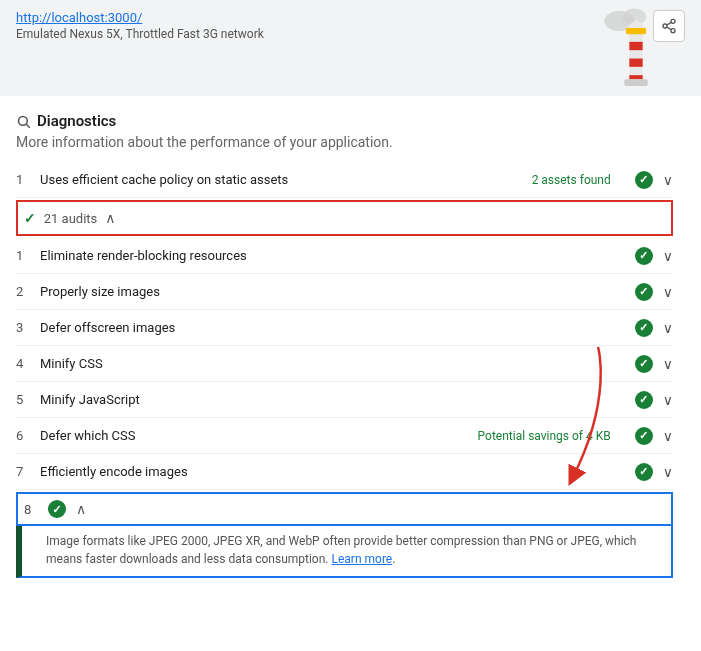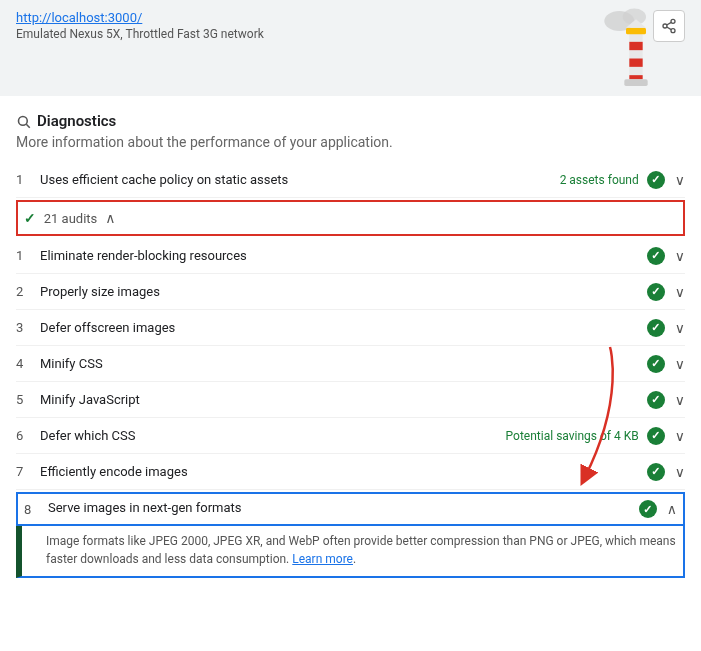--- a/index.html
+++ b/index.html
@@ -50,21 +50,21 @@
     .lighthouse-logo {
       position: absolute;
       right: 30px;
       bottom: 0;
       width: 70px;
       height: 100px;
     }
 
     
     .content {
-      padding: 16px 16px 0 16px;
+      padding: 16px 28px 0 16px;
     }
 
     .section-header {
       display: flex;
       align-items: center;
       gap: 6px;
       margin-bottom: 4px;
     }
     .section-title {
       font-size: 15px;
@@ -92,21 +92,21 @@
       flex-shrink: 0;
     }
     .audit-label {
       flex: 1;
       font-size: 13px;
       color: #202124;
     }
     .audit-meta {
       color: #1a7f37;
       font-size: 12px;
-      margin-right: 6px;
+      margin-right: 22px;
     }
     .audit-meta.savings {
       color: #1a7f37;
     }
     .green-check {
       width: 18px;
       height: 18px;
       background: #1a7f37;
       border-radius: 50%;
       display: inline-flex;
@@ -326,21 +326,20 @@
       <defs>
         <marker id="arrowhead" markerWidth="8" markerHeight="8" refX="4" refY="4" orient="auto">
           <path d="M0,0 L8,4 L0,8 Z" fill="#d93025"></path>
         </marker>
       </defs>
       <path d="M 85,10 C 85,10 100,60 60,140" stroke="#d93025" stroke-width="2.5" fill="none" marker-end="url(#arrowhead)"></path>
     </svg>
 
     <div class="audit-row-highlighted">
       <span class="audit-number">8</span>
-      <span class="audit-label">Serve images in next-gen formats</span>
       <div class="row-right">
         <span class="green-check"></span>
         <span class="chevron-up">∧</span>
       </div>
     </div>
   </div>
 
   <div class="expanded-content">
     <span>Image formats like JPEG 2000, JPEG XR, and WebP often provide better compression than PNG or JPEG, which means faster downloads and less data consumption.</span>
     <a class="learn-link">Learn more</a><span>.</span>

